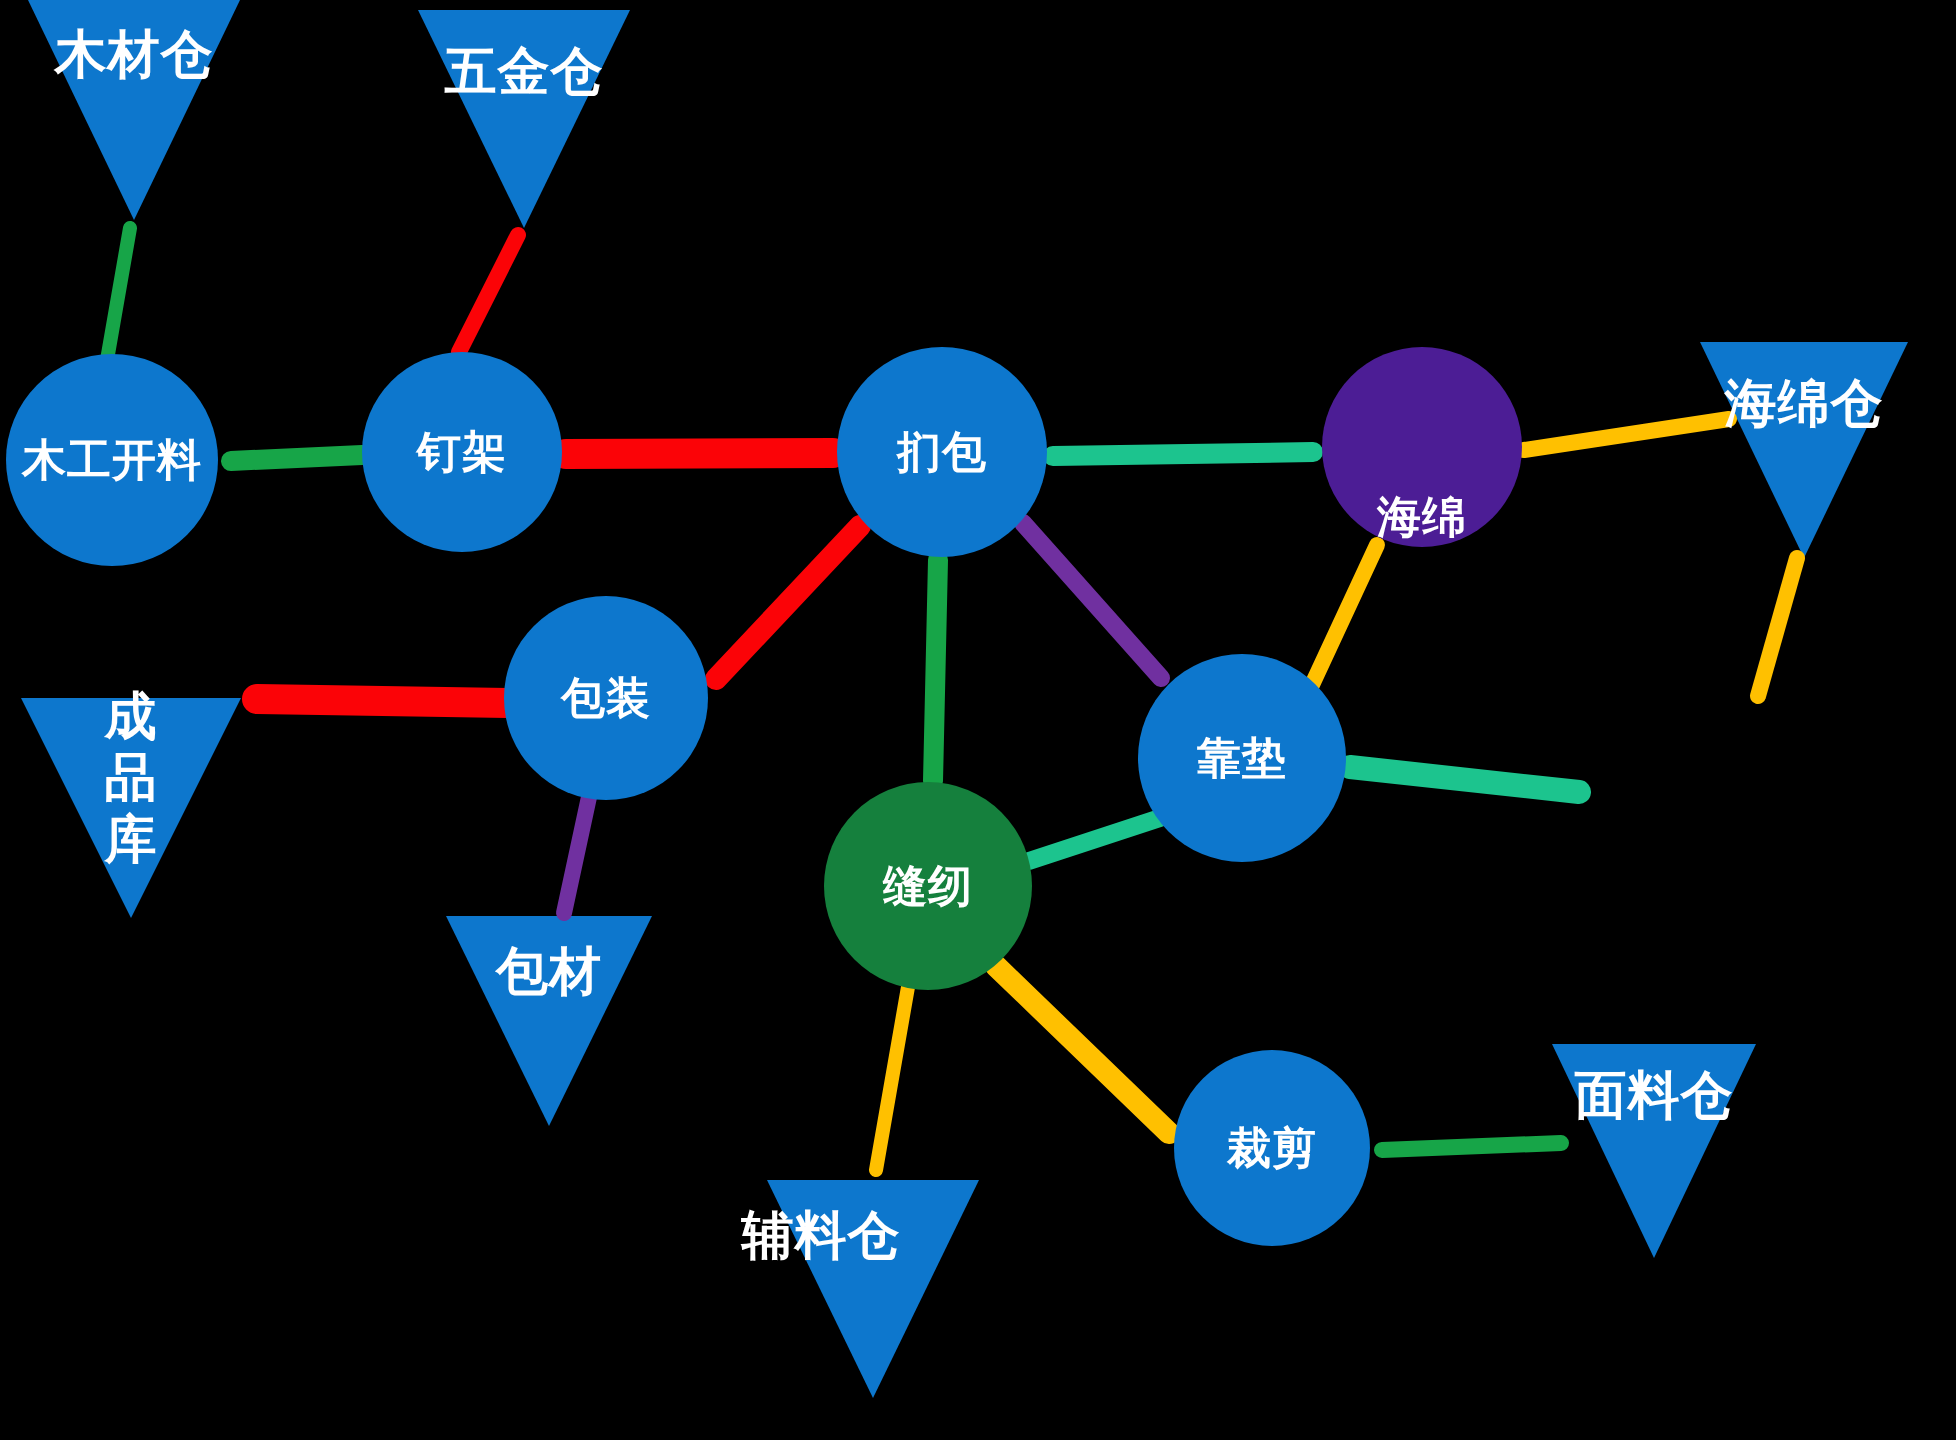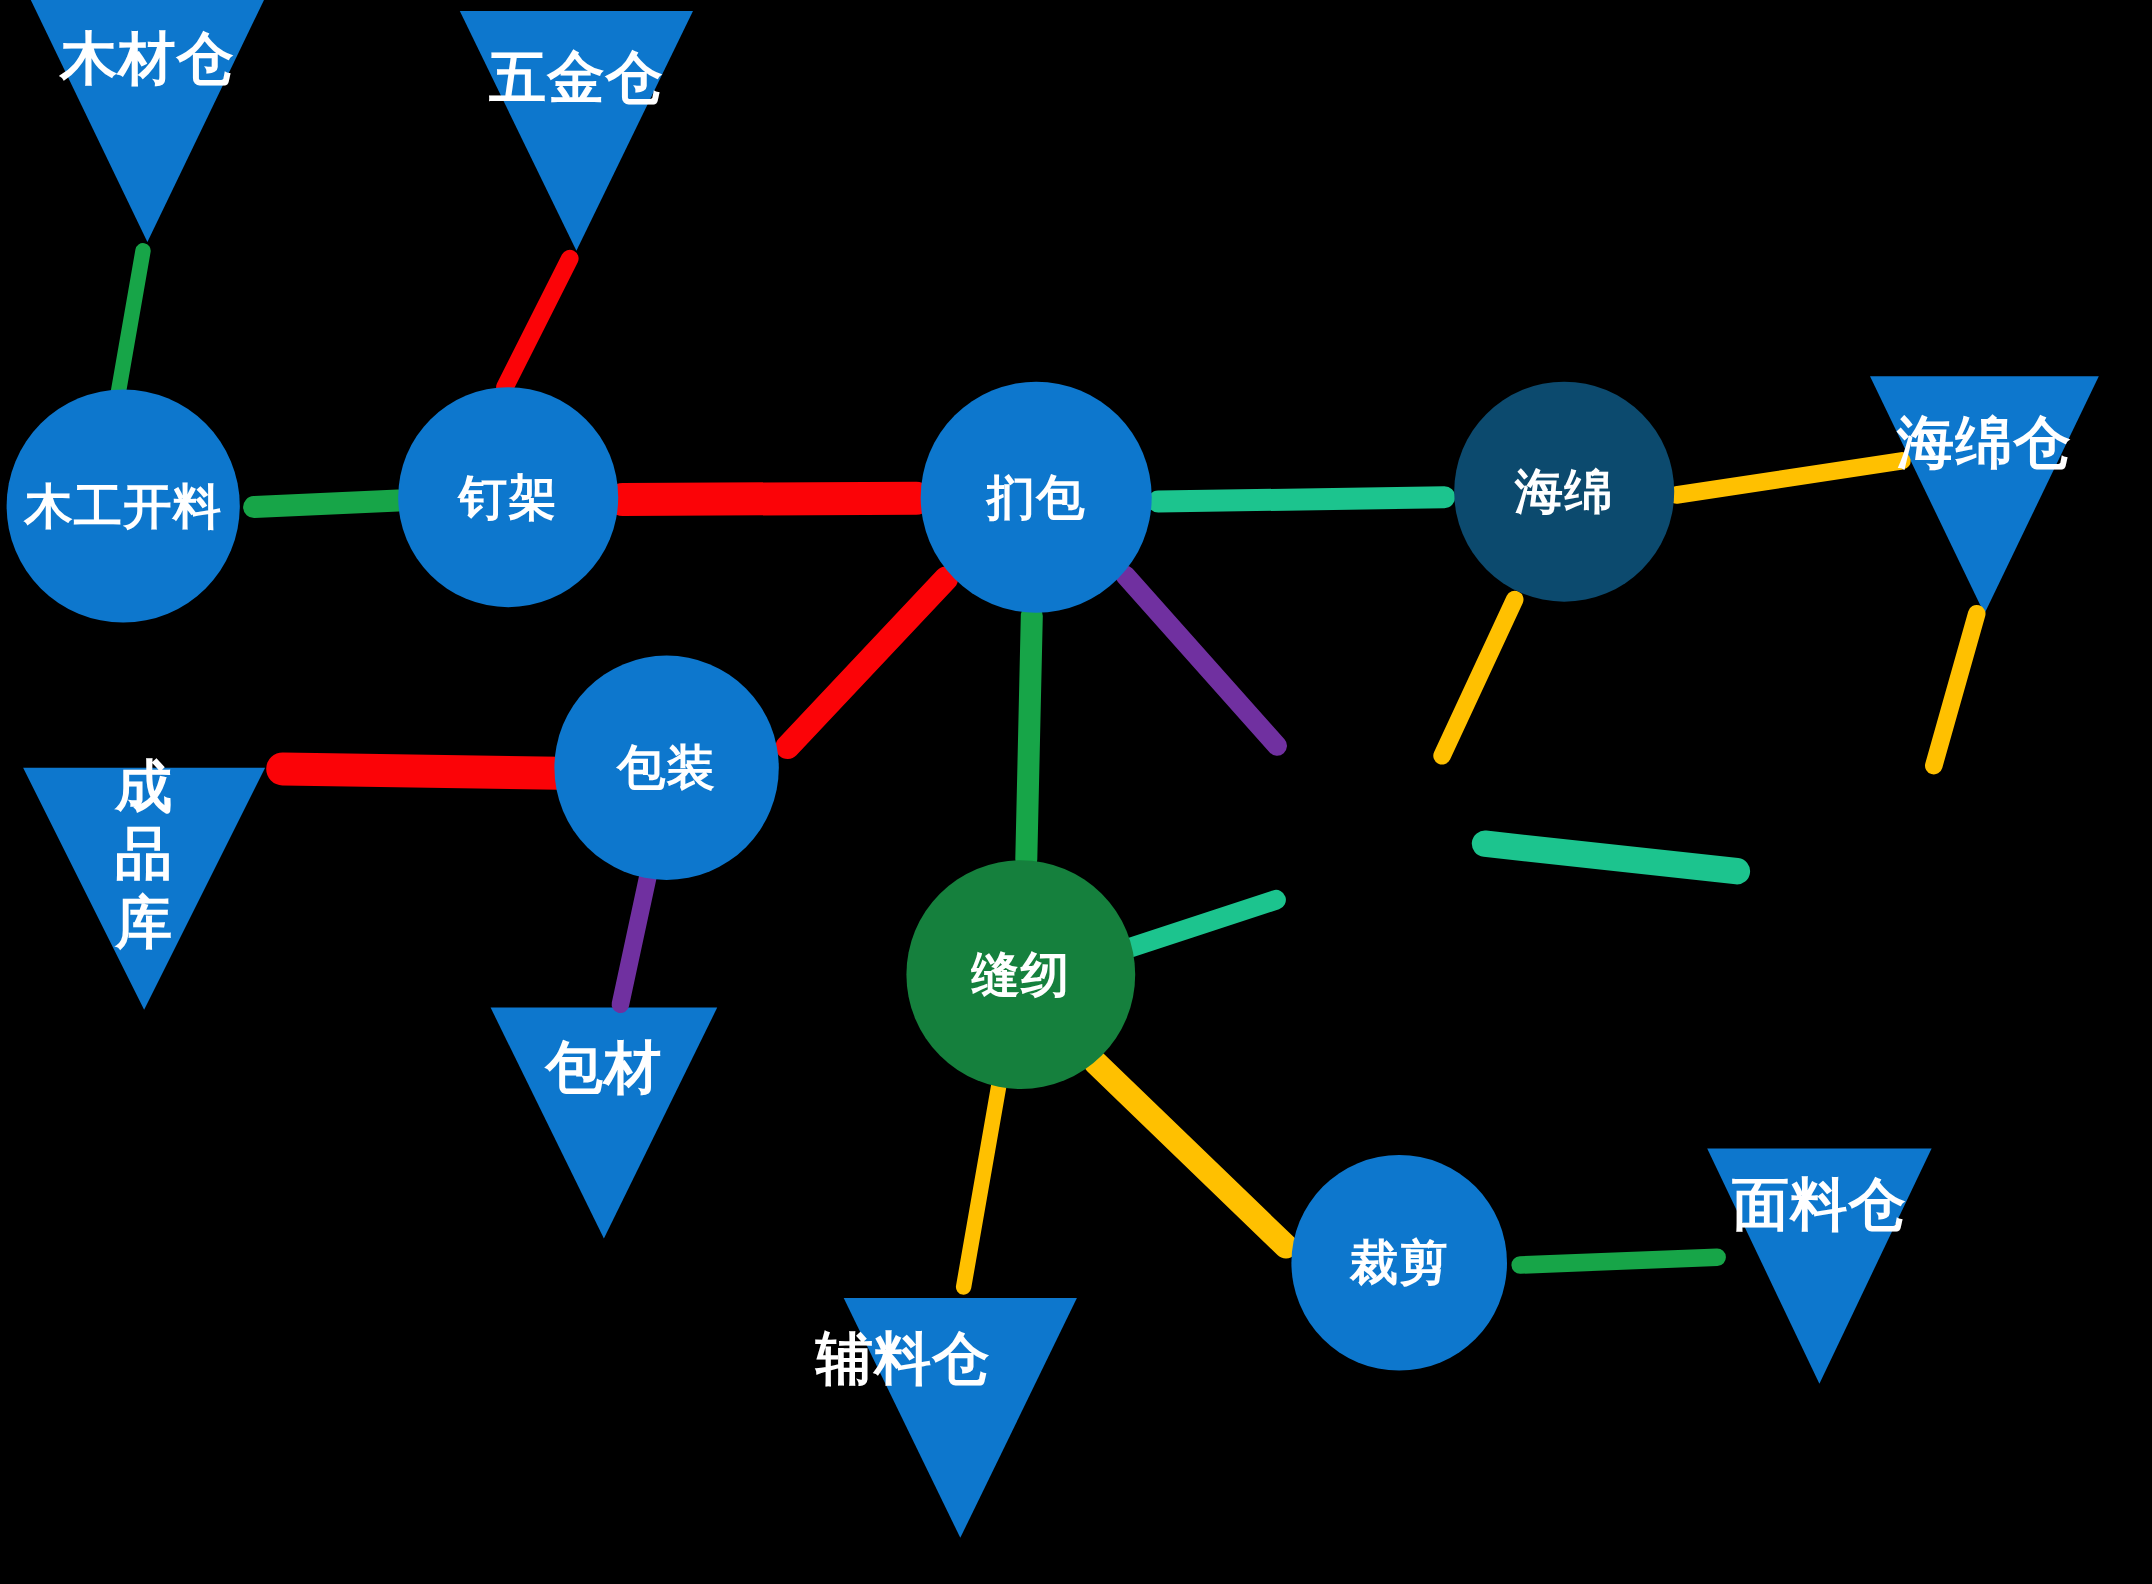--- a/index.html
+++ b/index.html
@@ -64,25 +64,28 @@
   <div id="nodes">
       <div class="node" style="left: 6px; top: 354px; width: 212px; height: 212px; background: rgb(13, 119, 205);">
         <span>木工开料</span>
       </div>
       <div class="node" style="left: 362px; top: 352px; width: 200px; height: 200px; background: rgb(13, 119, 205);">
         <span>钉架</span>
       </div>
       <div class="node" style="left: 837px; top: 347px; width: 210px; height: 210px; background: rgb(13, 119, 205);">
         <span>扪包</span>
       </div>
-      <div class="node" style="left: 1322px; top: 347px; width: 200px; height: 200px; background: #0c4a6e;">
+      <div class="node" style="left: 1322px; top: 347px; width: 200px; height: 200px; background: #4c1d95; align-items: flex-end;">
         <span>海绵</span>
       </div>
       <div class="node" style="left: 504px; top: 596px; width: 204px; height: 204px; background: rgb(13, 119, 205);">
         <span>包装</span>
+      </div>
+      <div class="node" style="left: 1138px; top: 654px; width: 208px; height: 208px; background: rgb(13, 119, 205);">
+        <span>靠垫</span>
       </div>
       <div class="node" style="left: 824px; top: 782px; width: 208px; height: 208px; background: #15803d;">
         <span>缝纫</span>
       </div>
       <div class="node" style="left: 1174px; top: 1050px; width: 196px; height: 196px; background: rgb(13, 119, 205);">
         <span>裁剪</span>
       </div>
     </div>
   <div id="labels">
       <div class="lbl" style="left: 134px; top: 55px;">木材仓</div>

